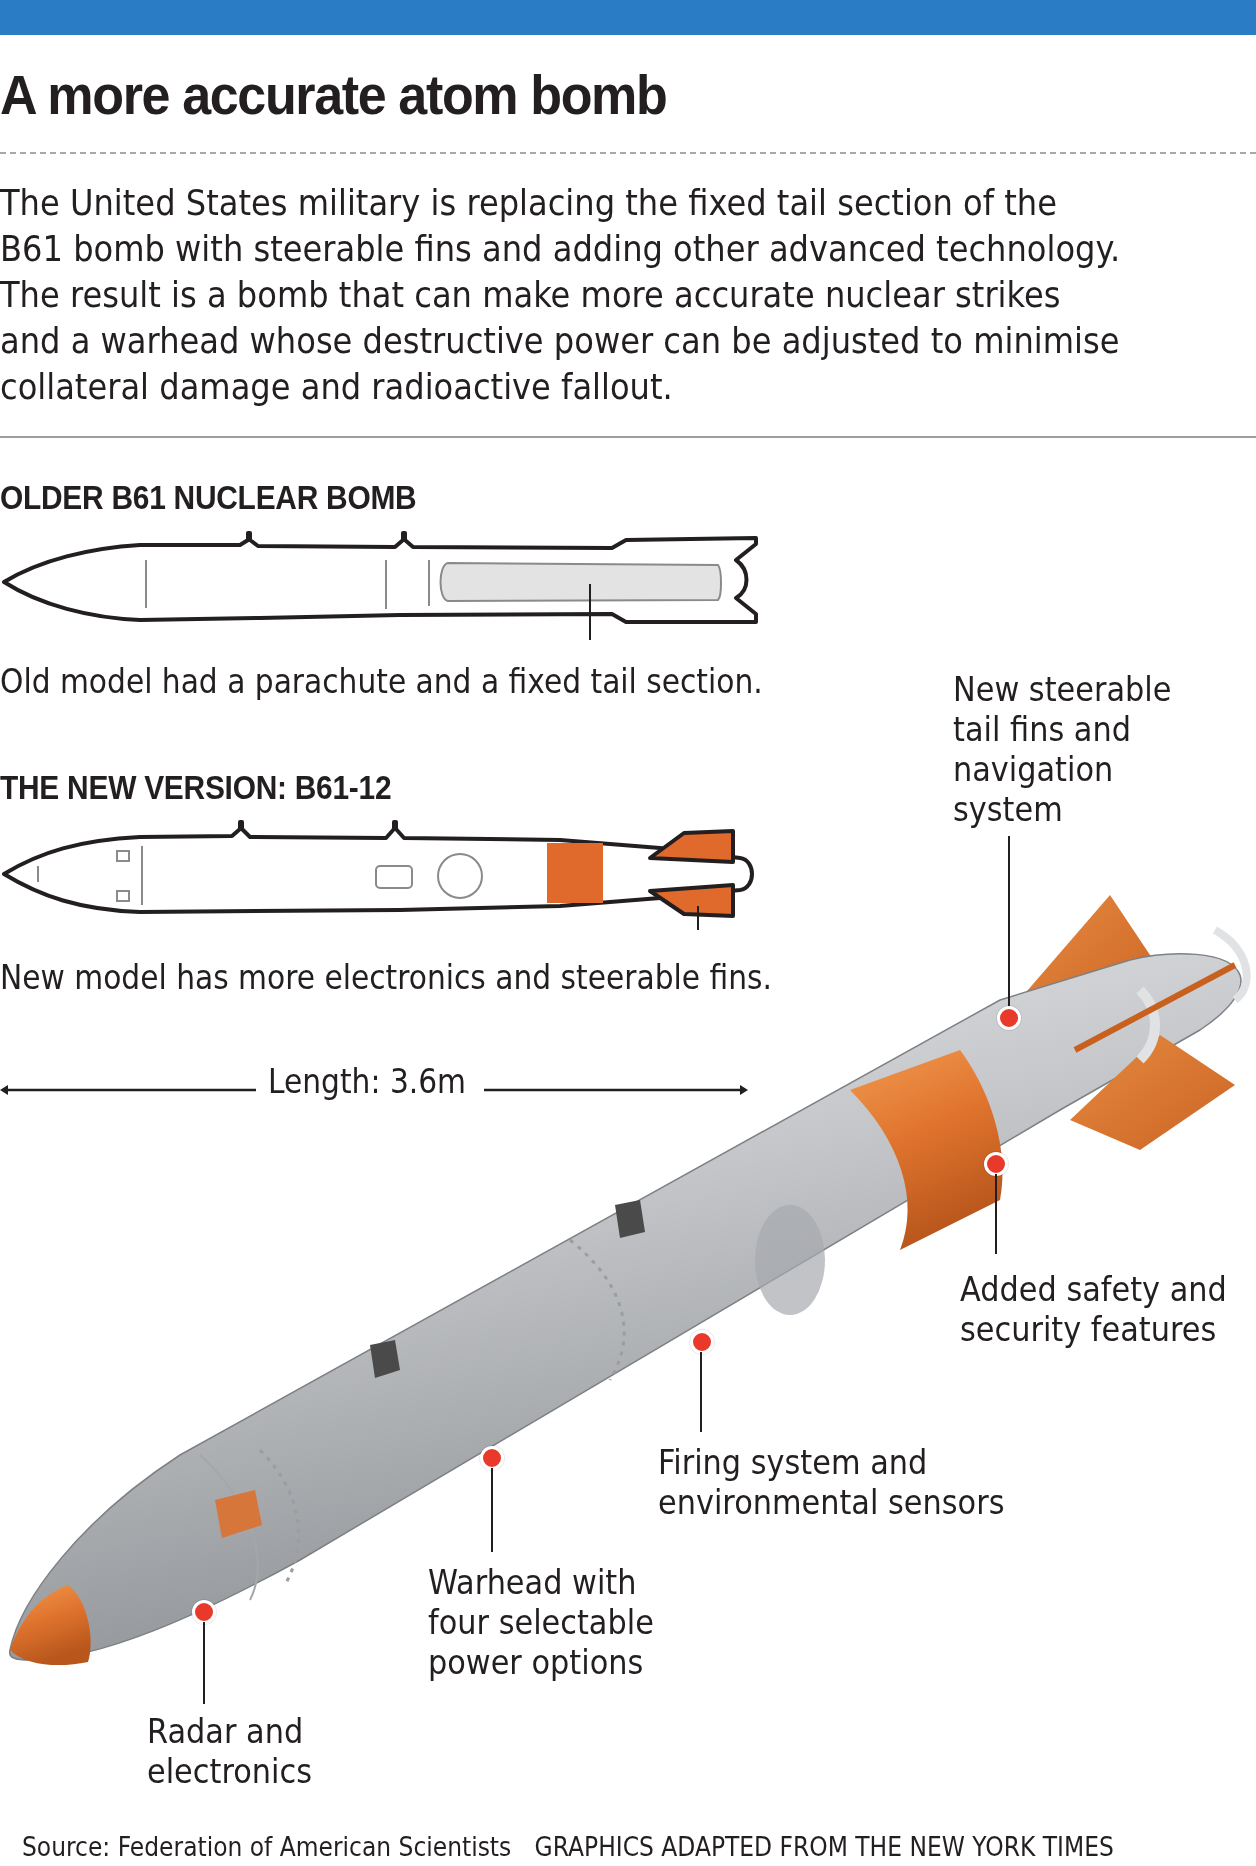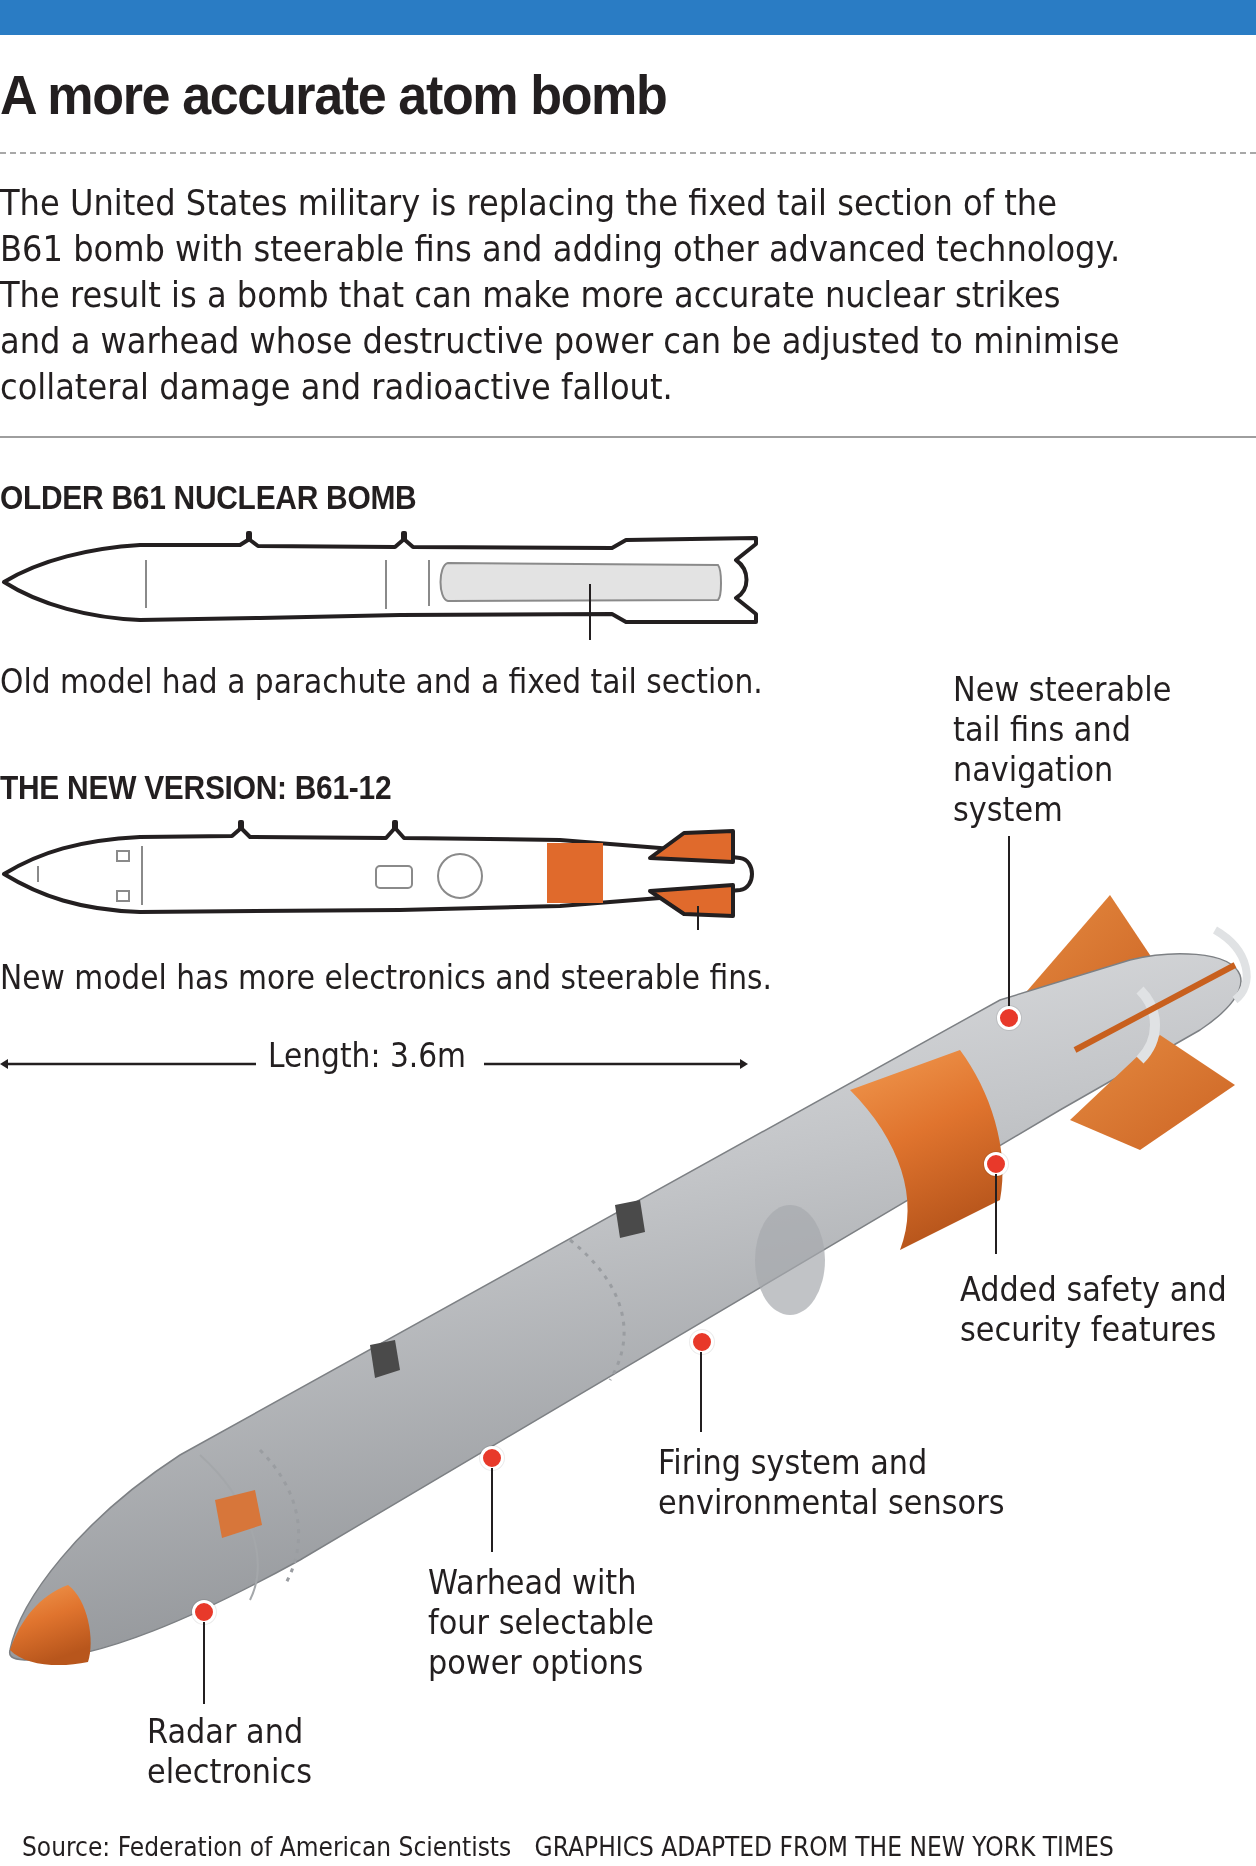--- a/index.html
+++ b/index.html
@@ -7,21 +7,21 @@
   body { position: relative; font-family: "Liberation Sans", "DejaVu Sans", sans-serif; color: #231f20; }
   .topbar { position: absolute; left: 0; top: 0; width: 1256px; height: 35px; background: #2a7cc4; }
   .title { position: absolute; left: 0; top: 62px; font-family: "Liberation Sans", sans-serif; font-weight: bold; font-size: 56px; letter-spacing: -1.5px; color: #231f20; transform: scaleX(0.93); transform-origin: left; white-space: nowrap; }
   .dash-rule { position: absolute; left: 0; top: 152px; width: 1256px; height: 0; border-top: 2px dashed #a8a8a8; }
   .intro { position: absolute; left: 0; top: 180px; width: 1256px; font-family: "DejaVu Sans", sans-serif; font-size: 35.5px; line-height: 46px; color: #231f20; transform: scaleX(0.905); transform-origin: left; white-space: nowrap; }
   .intro span { display: block; }
   .solid-rule { position: absolute; left: 0; top: 436px; width: 1256px; height: 2px; background: #9e9e9e; }
   .sec-head { position: absolute; left: 0; font-family: "Liberation Sans", sans-serif; font-weight: bold; font-size: 34px; color: #231f20; transform: scaleX(0.88); transform-origin: left; white-space: nowrap; letter-spacing: -0.3px; }
   .caption { position: absolute; left: 0; font-family: "DejaVu Sans", sans-serif; font-size: 33px; color: #231f20; transform: scaleX(0.9); transform-origin: left; white-space: nowrap; }
   .diagram-svg { position: absolute; left: 0; }
-  .length { position: absolute; left: 0; top: 1036px; width: 760px; height: 48px; }
+  .length { position: absolute; left: 0; top: 1062px; width: 760px; height: 48px; }
   .length-label { position: absolute; left: 268px; top: 0; font-family: "DejaVu Sans", sans-serif; font-size: 33px; color: #231f20; transform: scaleX(0.9); transform-origin: left; white-space: nowrap; }
   .callout { position: absolute; font-family: "DejaVu Sans", sans-serif; font-size: 33px; line-height: 40px; color: #231f20; white-space: nowrap; transform: scaleX(0.92); transform-origin: left; }
   .callout span { display: block; }
   .leader { position: absolute; width: 2px; background: #231f20; }
   .dot { position: absolute; width: 24px; height: 24px; border-radius: 50%; background: #e8392a; border: 3px solid #ffffff; box-shadow: 0 0 0 1px rgba(0,0,0,0.08); }
   .footer { position: absolute; left: 22px; top: 1832px; font-family: "DejaVu Sans", sans-serif; font-size: 26px; color: #231f20; white-space: nowrap; transform: scaleX(0.9); transform-origin: left; }
   .footer .gap { display: inline-block; width: 26px; }
 </style>
 </head>
 <body>

